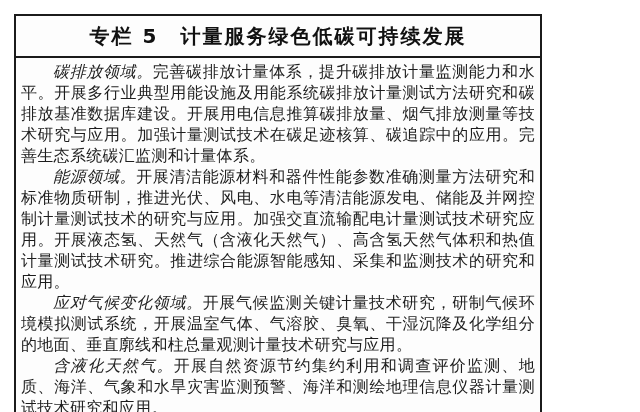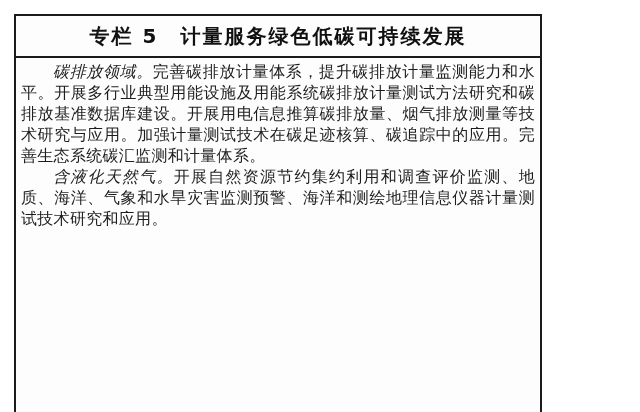--- a/index.html
+++ b/index.html
@@ -53,15 +53,17 @@
     color: #222222;
   }
 </style>
 </head>
 <body>
 
 <div class="column-box">
   <div class="column-title">专栏 5　计量服务绿色低碳可持续发展</div>
   <div class="column-body">
     <p class="para"><span class="lead">碳排放领域。</span><span>完善碳排放计量体系，提升碳排放计量监测能力和水平。开展多行业典型用能设施及用能系统碳排放计量测试方法研究和碳排放基准数据库建设。开展用电信息推算碳排放量、烟气排放测量等技术研究与应用。加强计量测试技术在碳足迹核算、碳追踪中的应用。完善生态系统碳汇监测和计量体系。</span></p>
+    <p class="para"><span class="lead">能源领域。</span><span>开展清洁能源材料和器件性能参数准确测量方法研究和标准物质研制，推进光伏、风电、水电等清洁能源发电、储能及并网控制计量测试技术的研究与应用。加强交直流输配电计量测试技术研究应用。开展液态氢、天然气（含液化天然气）、高含氢天然气体积和热值计量测试技术研究。推进综合能源智能感知、采集和监测技术的研究和应用。</span></p>
+    <p class="para"><span class="lead">应对气候变化领域。</span><span>开展气候监测关键计量技术研究，研制气候环境模拟测试系统，开展温室气体、气溶胶、臭氧、干湿沉降及化学组分的地面、垂直廓线和柱总量观测计量技术研究与应用。</span></p>
     <p class="para"><span class="lead">含液化天然气。</span><span>开展自然资源节约集约利用和调查评价监测、地质、海洋、气象和水旱灾害监测预警、海洋和测绘地理信息仪器计量测试技术研究和应用。</span></p>
   </div>
 </div>
 
 </body></html>

